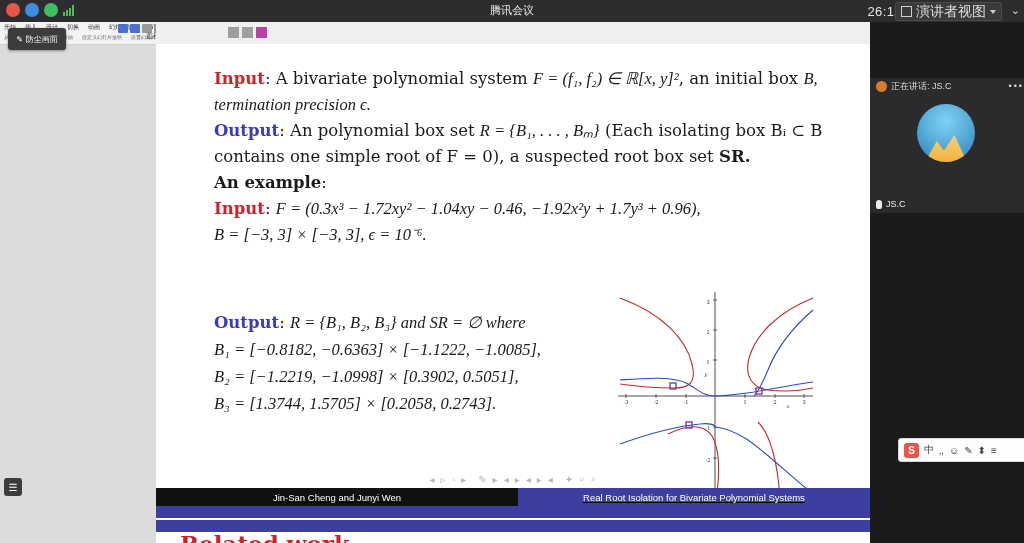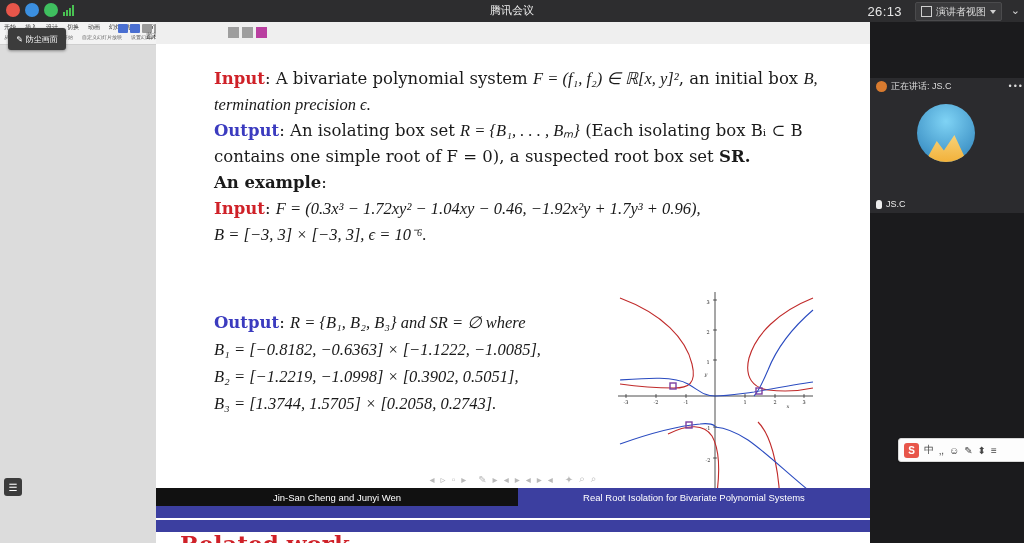--- a/index.html
+++ b/index.html
@@ -16,21 +16,21 @@
   .topbar .title{position:absolute;left:0;right:0;top:3px;text-align:center;font-size:11px;color:#f0f0f0;}
   .tb-icons{position:absolute;left:6px;top:3px;display:flex;gap:5px;align-items:center;}
   .dot{width:14px;height:14px;border-radius:50%;display:inline-block;}
   .dot.red{background:#e8564a;}
   .dot.green{background:#3fbf5f;}
   .dot.blue{background:#3b8fe0;}
   .sig{display:flex;align-items:flex-end;gap:1px;height:12px;}
   .sig i{display:block;width:2px;background:#49c152;}
   .timer{position:absolute;right:122px;top:4px;font-size:13px;color:#e6e6e6;letter-spacing:.4px;}
   .viewsel{position:absolute;right:22px;top:2px;height:17px;display:flex;align-items:center;gap:4px;
-           background:#3a3a3c;border:1px solid #4b4b4d;border-radius:2px;padding:0 5px;font-size:10px;color:#dedede;}
+           background:#3a3a3c;border:1px solid #4b4b4d;border-radius:2px;padding:0 5px;font-size:14px;color:#dedede;}
   .viewsel .sq{width:9px;height:9px;border:1px solid #cfcfcf;display:inline-block;}
   .caret{width:0;height:0;border-left:3px solid transparent;border-right:3px solid transparent;border-top:4px solid #d0d0d0;}
   .tb-right-arrow{position:absolute;right:4px;top:4px;font-size:11px;color:#d8d8d8;}
 
   
   .ppt-strip{position:absolute;left:0;top:22px;width:1024px;height:22px;background:#f3f3f3;border-bottom:1px solid #cfcfcf;}
   .ppt-tabs{position:absolute;left:4px;top:1px;display:flex;gap:9px;font-size:6px;color:#333;}
   .ppt-tabs span{line-height:9px;}
   .ppt-icons{position:absolute;left:118px;top:2px;display:flex;gap:2px;align-items:center;}
   .ppt-icons i{display:block;width:10px;height:9px;border-radius:1px;}
@@ -54,21 +54,21 @@
   .mi{font-style:italic;font-family:Liberation Serif, serif;}
 
   .blk1{position:absolute;left:58px;top:22px;width:610px;font-size:16.5px;line-height:26px;}
   .blk2{position:absolute;left:58px;top:265px;width:400px;font-size:16.5px;line-height:27px;}
 
   .figure{position:absolute;left:452px;top:240px;width:215px;height:225px;}
 
   .slide-nav{position:absolute;left:0;bottom:30px;width:714px;height:18px;display:flex;align-items:center;
              justify-content:center;gap:12px;color:#b9b9b9;font-size:10px;}
   .slide-nav .grp{display:flex;gap:6px;align-items:center;}
-  .footer{position:absolute;left:0;bottom:12px;width:714px;height:18px;display:flex;}
+  .footer{position:absolute;left:0;bottom:12px;width:714px;height:18px;display:flex;text-decoration:underline;}
   .footer .l{flex:0 0 362px;background:#111;color:#fff;font-size:9.5px;display:flex;align-items:center;justify-content:center;}
   .footer .r{flex:1;background:#3c3fa0;color:#fff;font-size:9.5px;display:flex;align-items:center;justify-content:center;}
   .nextslide{position:absolute;left:0;bottom:0;width:714px;height:12px;background:#3c3fa0;}
 
   
   .rightpane{position:absolute;left:870px;top:22px;width:154px;height:521px;background:#1b1b1d;}
   .vid{position:absolute;left:0;top:56px;width:172px;height:135px;background:#2b2b2e;}
   .vid-head{position:absolute;left:0;top:0;width:154px;height:16px;display:flex;align-items:center;gap:4px;padding-left:6px;color:#ddd;font-size:9px;}
   .vid-av{position:absolute;left:47px;top:26px;width:58px;height:58px;border-radius:50%;
           background:radial-gradient(circle at 50% 30%,#7fd3f5,#2b7fb8);overflow:hidden;}
@@ -165,21 +165,21 @@
       <span class="sq" style="left:100px;background:#b93fa0"></span>
     </div>
 
     <div class="slide">
 
       <div class="blk1 txt">
         <div>
           <span class="kw">Input</span><span>:&nbsp;</span><span>A bivariate polynomial system </span><span class="mi">F = (f₁, f₂) ∈ ℝ[x, y]²</span><span>, an initial box </span><span class="mi">B, termination precision ϵ.</span>
         </div>
         <div>
-          <span class="kwb">Output</span><span>:&nbsp;</span><span>An isolating box set </span><span class="mi">R = {B₁, . . . , Bₘ}</span><span> (Each isolating box Bᵢ ⊂ B contains one simple root of F = 0), a suspected root box set </span><span class="bold">SR.</span>
+          <span class="kwb">Output</span><span>:&nbsp;</span><span>An polynomial box set </span><span class="mi">R = {B₁, . . . , Bₘ}</span><span> (Each isolating box Bᵢ ⊂ B contains one simple root of F = 0), a suspected root box set </span><span class="bold">SR.</span>
         </div>
         <div>
           <span class="bold">An example</span><span>:</span>
         </div>
         <div>
           <span class="kw">Input</span><span>:&nbsp;</span><span class="mi">F = (0.3x³ − 1.72xy² − 1.04xy − 0.46, −1.92x²y + 1.7y³ + 0.96),</span>
         </div>
         <div class="mi">B = [−3, 3] × [−3, 3], ϵ = 10⁻⁶.</div>
       </div>
 

